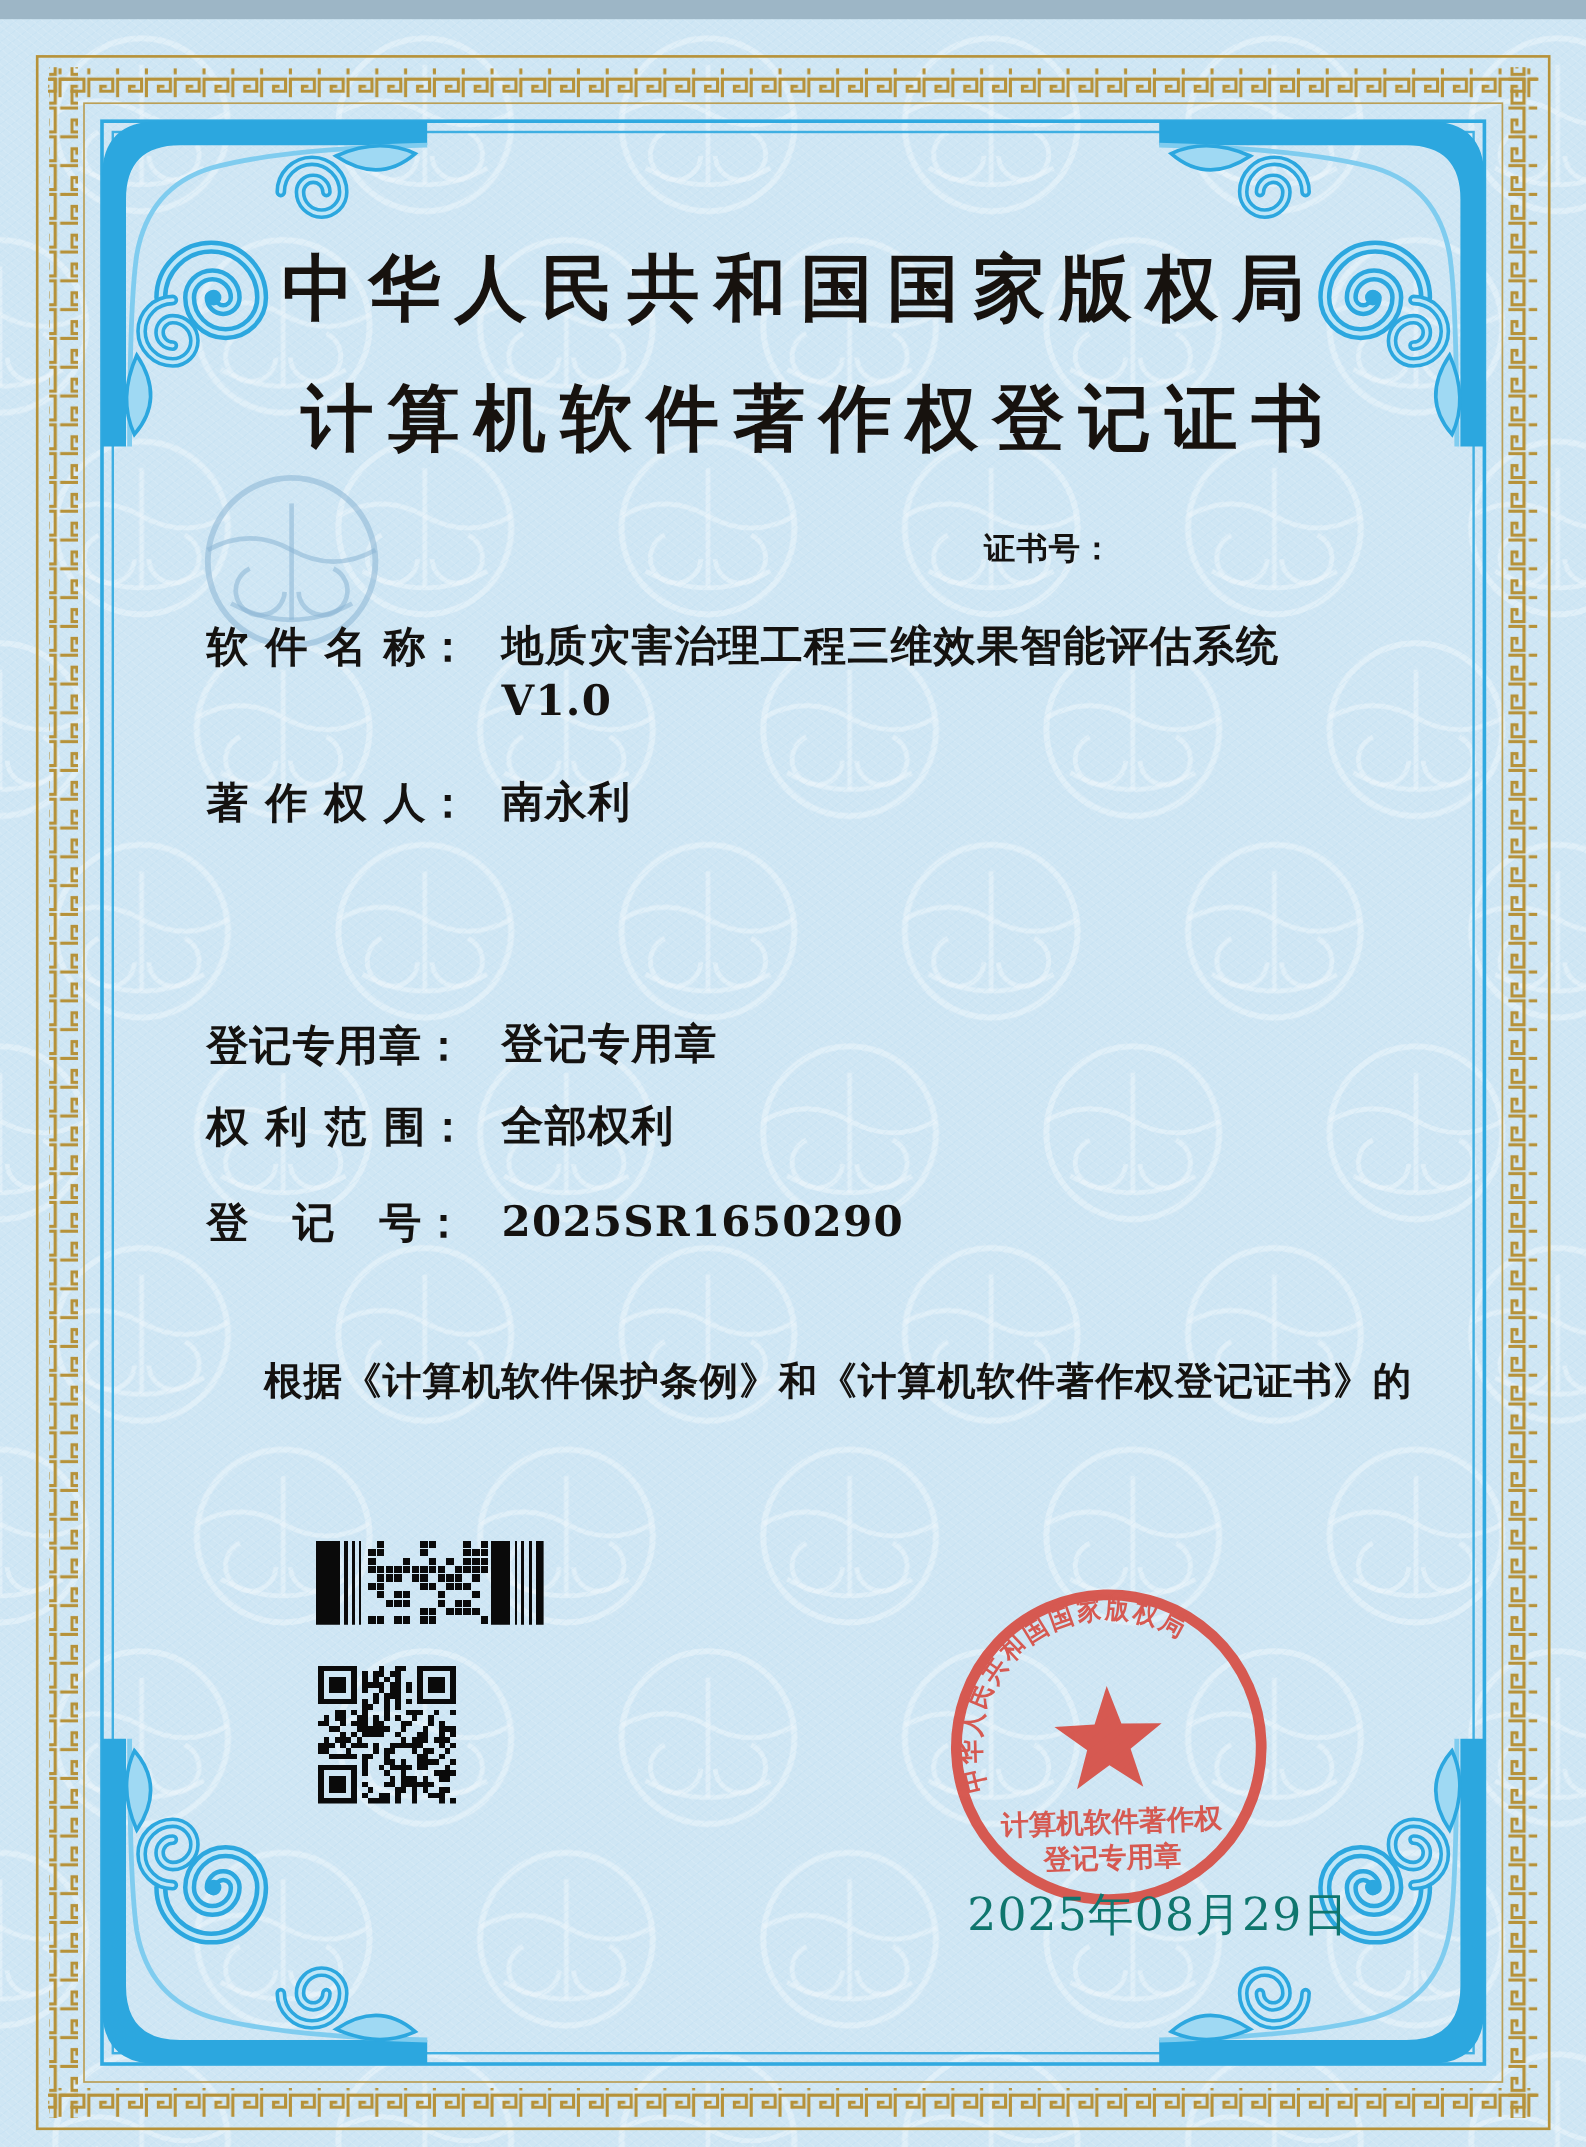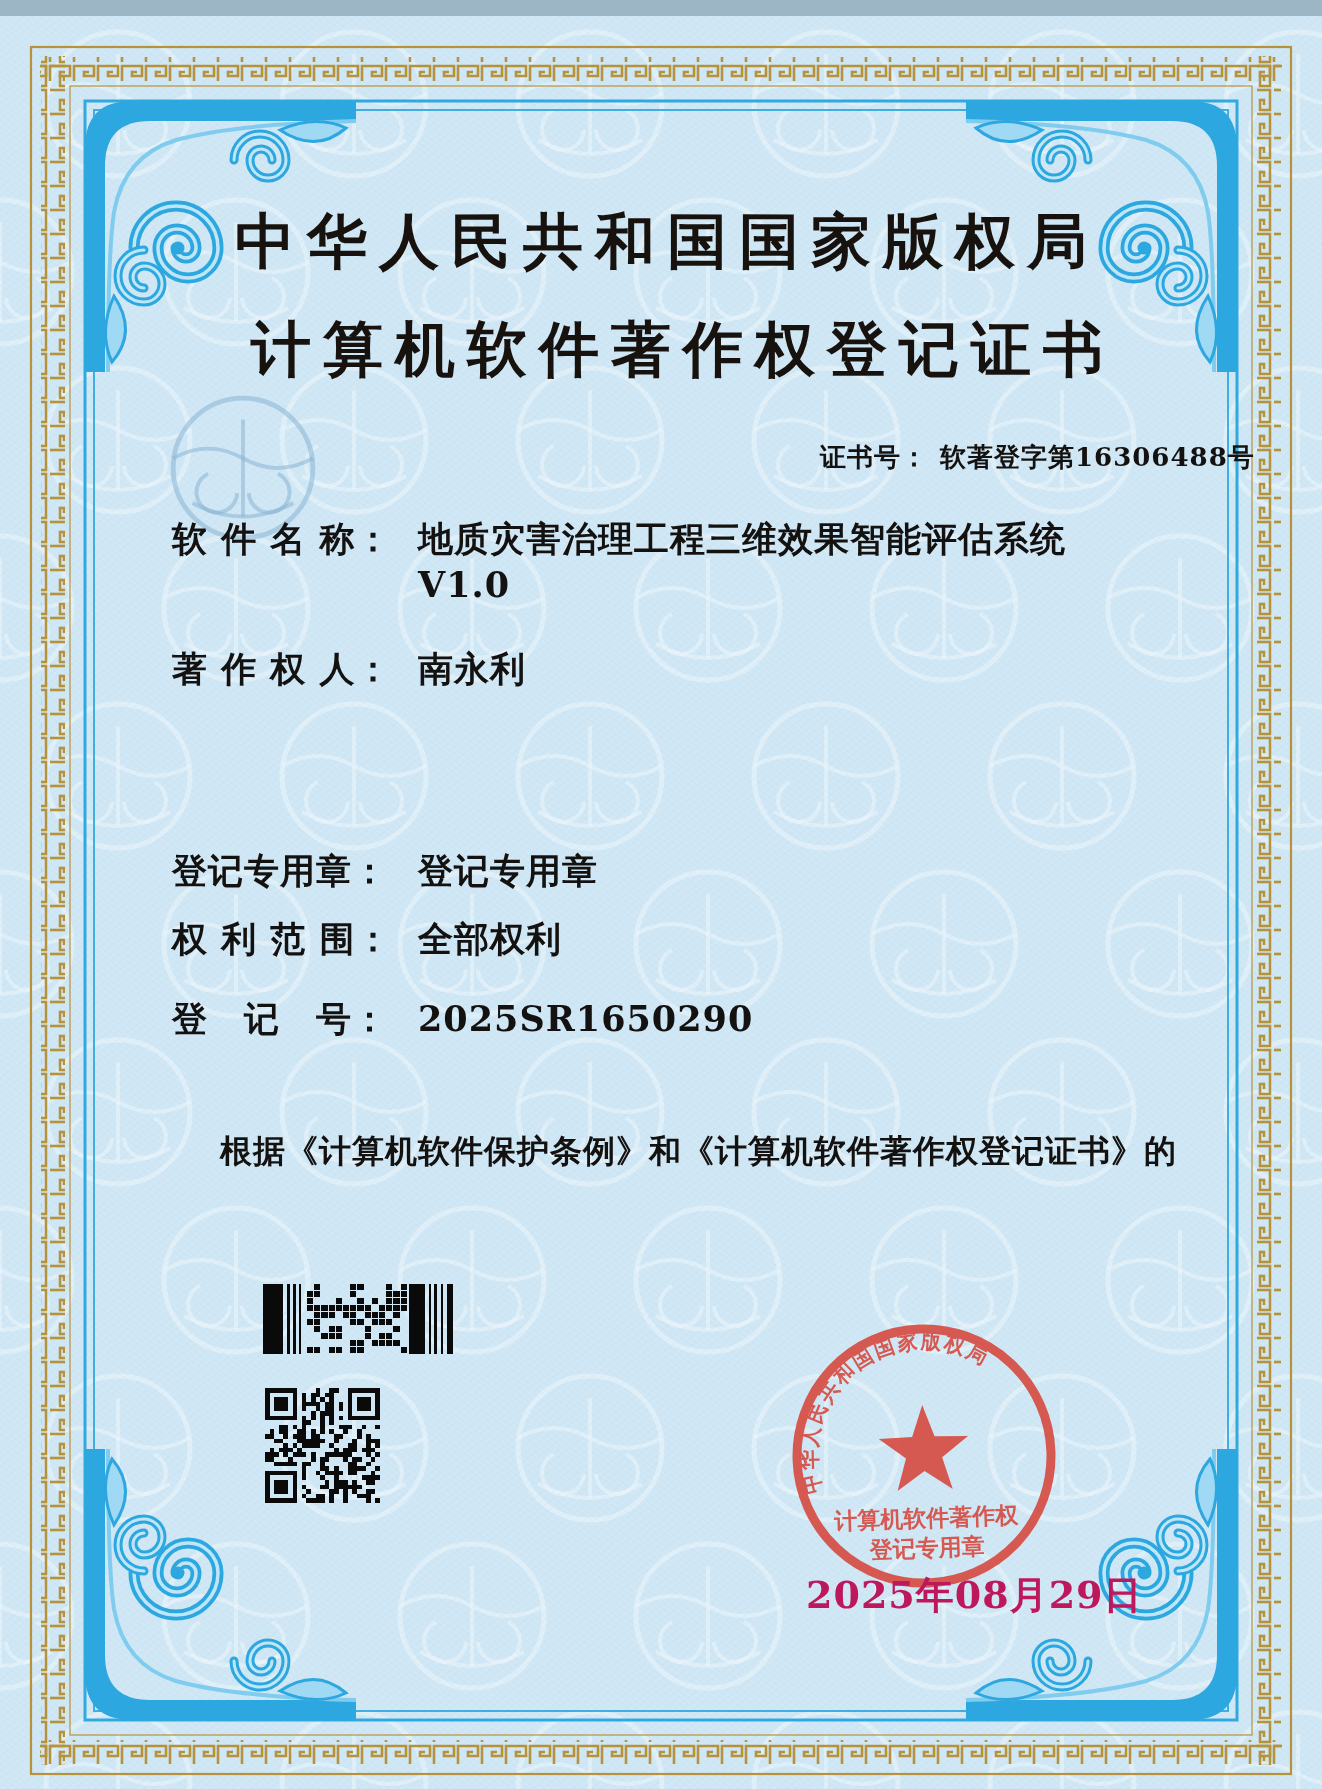--- a/index.html
+++ b/index.html
@@ -49,21 +49,21 @@
   }
   .statement .line-1{padding-left:68px;}
 
   .barcode{position:absolute;left:263px;top:1268px;width:190px;height:70px;}
   .qrcode{position:absolute;left:265px;top:1372px;width:115px;height:115px;}
 
   .seal{position:absolute;left:788px;top:1304px;width:272px;height:272px;
         transform:rotate(-2deg);opacity:.9;mix-blend-mode:multiply;z-index:4;}
   .issue-date{
     position:absolute;left:806px;top:1554px;z-index:5;
-    font-size:38px;font-weight:700;letter-spacing:1px;color:#be185d;
+    font-size:38px;font-weight:400;letter-spacing:1px;color:#0f766e;
   }
 </style>
 </head>
 <body>
 
 <div class="page">
 
   <svg class="bg-svg" width="1322" height="1789" viewBox="0 0 1322 1789" aria-hidden="true">
     <defs>
       <g id="wmEmb" fill="none">
@@ -130,21 +130,20 @@
     </g>
   </svg>
 
   <div class="content">
 
     <div class="title title-1">中华人民共和国国家版权局</div>
     <div class="title title-2">计算机软件著作权登记证书</div>
 
     <div class="certno">
       <span>证书号：</span>
-      <span>软著登字第16306488号</span>
     </div>
 
     <div class="field-row row-name">
       <span class="field-label">软 件 名 称：</span>
       <span class="field-value">地质灾害治理工程三维效果智能评估系统
 V1.0</span>
     </div>
 
     <div class="field-row row-author">
       <span class="field-label">著 作 权 人：</span>

